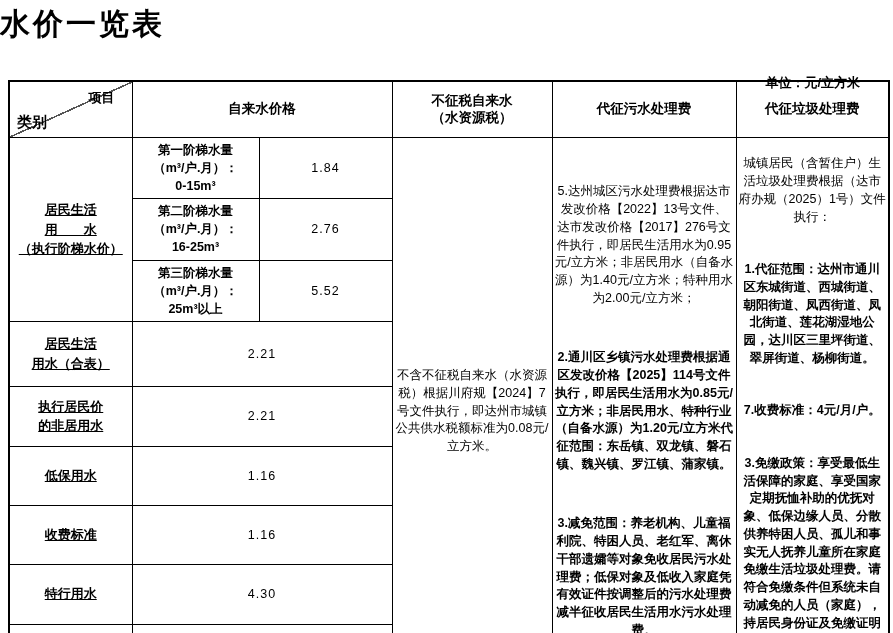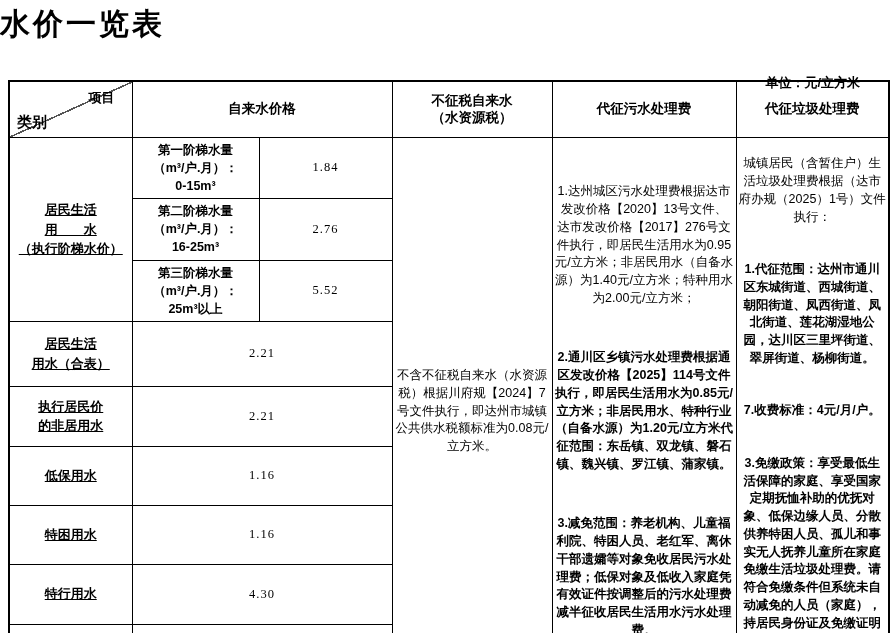--- a/index.html
+++ b/index.html
@@ -24,21 +24,21 @@
   .price-table td {
     border:1px solid #000;
     text-align:center; vertical-align:middle;
     padding:0 2px;
     white-space:pre-line;
     overflow:hidden;
   }
   .hdr { font-weight:bold; font-size:13.5px; line-height:1.3; }
   .lbl { font-weight:bold; font-size:13px; line-height:1.5;text-decoration:underline; }
   .tier-desc { font-weight:bold; font-size:12.5px; line-height:1.45; }
-  .price { font-size:12.5px; letter-spacing:1px; font-family:Liberation Serif, serif; }
+  .price { font-size:12.5px; letter-spacing:1px; font-family:Liberation Sans, sans-serif; }
   .note-cell { font-size:12.5px; line-height:1.42; padding:0 3px; }
   .note-cell .para + .para { margin-top:24px;font-weight:bold; }
   .note-cell.tight .para + .para { margin-top:17px; }
   
   td.corner {
     position:relative; padding:0;
     background-image:linear-gradient(to bottom right,
       transparent calc(50% - 0.8px), #555 calc(50% - 0.8px),
       #555 calc(50% + 0.8px), transparent calc(50% + 0.8px));
     margin-left:12px;
@@ -80,21 +80,21 @@
 用　　水
 （执行阶梯水价）</td>
     <td class="tier-desc">第一阶梯水量
 （m³/户.月）：
 0-15m³</td>
     <td class="price">1.84</td>
     <td rowspan="9" class="note-cell">
       <div class="para">不含不征税自来水（水资源税）根据川府规【2024】7号文件执行，即达州市城镇公共供水税额标准为0.08元/立方米。</div>
     </td>
     <td rowspan="9" class="note-cell">
-      <div class="para">1.达州城区污水处理费根据达市发改价格【2020】13号文件、达市发改价格【2017】276号文件执行，即居民生活用水为0.95元/立方米；非居民用水（自备水源）为1.40元/立方米；特种用水为2.00元/立方米；</div>
+      <div class="para">5.达州城区污水处理费根据达市发改价格【2022】13号文件、达市发改价格【2017】276号文件执行，即居民生活用水为0.95元/立方米；非居民用水（自备水源）为1.40元/立方米；特种用水为2.00元/立方米；</div>
       <div class="para">2.通川区乡镇污水处理费根据通区发改价格【2025】114号文件执行，即居民生活用水为0.85元/立方米；非居民用水、特种行业（自备水源）为1.20元/立方米代征范围：东岳镇、双龙镇、磐石镇、魏兴镇、罗江镇、蒲家镇。</div>
       <div class="para">3.减免范围：养老机构、儿童福利院、特困人员、老红军、离休干部遗孀等对象免收居民污水处理费；低保对象及低收入家庭凭有效证件按调整后的污水处理费减半征收居民生活用水污水处理费。</div>
     </td>
     <td rowspan="9" class="note-cell tight">
       <div class="para">城镇居民（含暂住户）生活垃圾处理费根据（达市府办规（2025）1号）文件执行：</div>
       <div class="para">1.代征范围：达州市通川区东城街道、西城街道、朝阳街道、凤西街道、凤北街道、莲花湖湿地公园，达川区三里坪街道、翠屏街道、杨柳街道。</div>
       <div class="para">7.收费标准：4元/月/户。</div>
       <div class="para">3.免缴政策：享受最低生活保障的家庭、享受国家定期抚恤补助的优抚对象、低保边缘人员、分散供养特困人员、孤儿和事实无人抚养儿童所在家庭免缴生活垃圾处理费。请符合免缴条件但系统未自动减免的人员（家庭），持居民身份证及免缴证明材料前往自来水公司营业网点申报免缴。</div>
     </td>
   </tr>
@@ -119,21 +119,21 @@
   <tr style="height:54px">
     <td class="lbl">执行居民价
 的非居用水</td>
     <td colspan="2" class="price">2.21</td>
   </tr>
   <tr style="height:53px">
     <td class="lbl">低保用水</td>
     <td colspan="2" class="price">1.16</td>
   </tr>
   <tr style="height:53px">
-    <td class="lbl">特困用水</td>
+    <td class="lbl">收费标准</td>
     <td colspan="2" class="price">1.16</td>
   </tr>
   <tr style="height:54px">
     <td class="lbl">特行用水</td>
     <td colspan="2" class="price">4.30</td>
   </tr>
   <tr style="height:56px">
     <td class="lbl">非居民
 生活用水</td>
     <td colspan="2" class="price">2.70</td>

